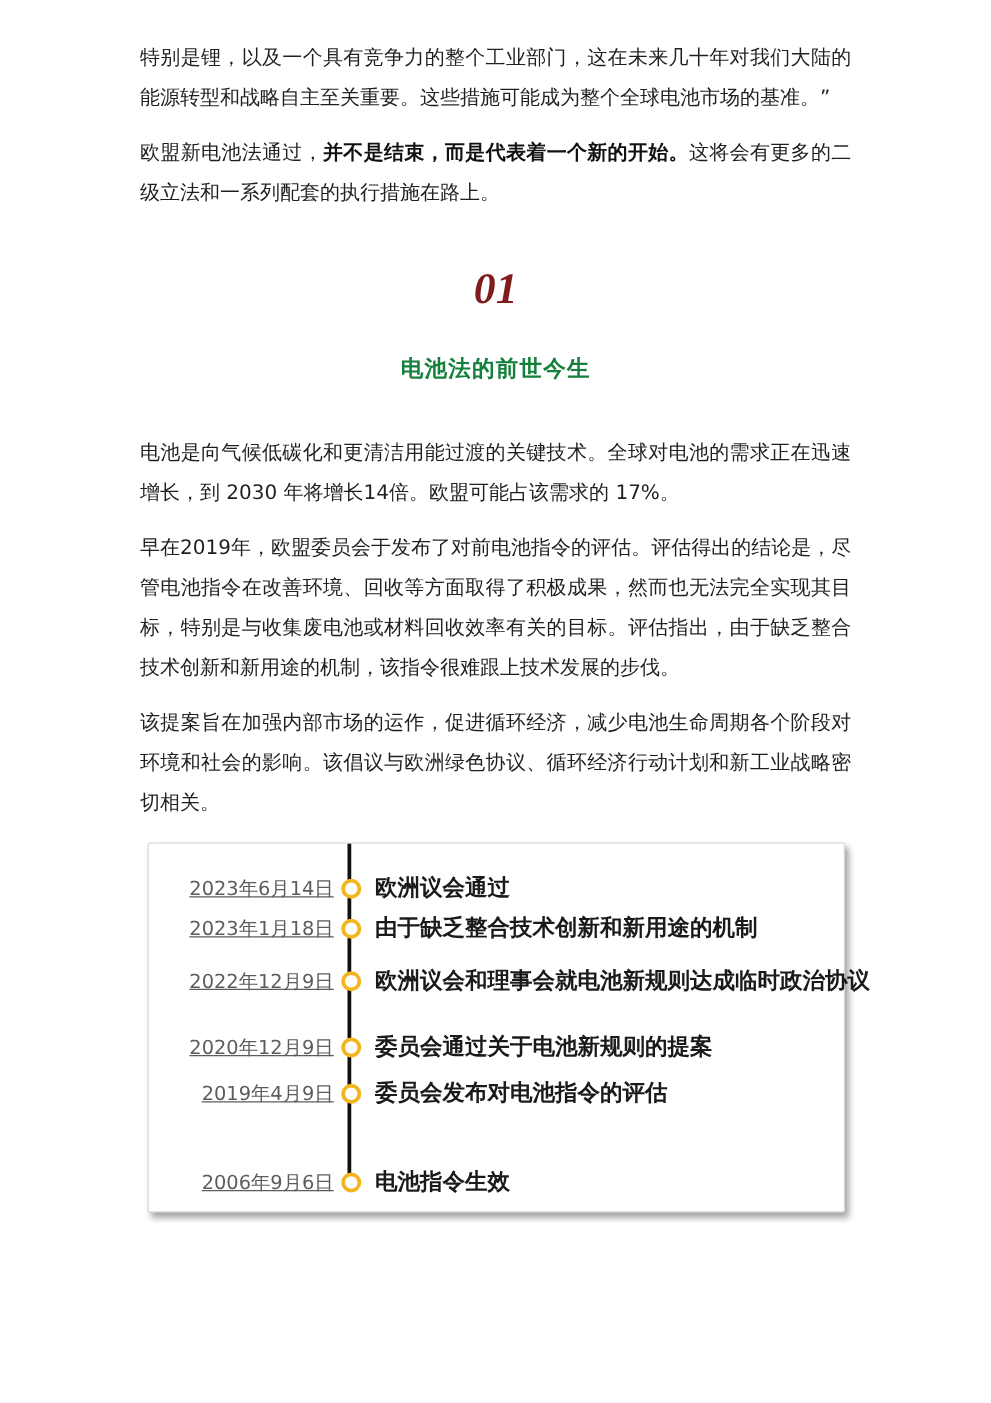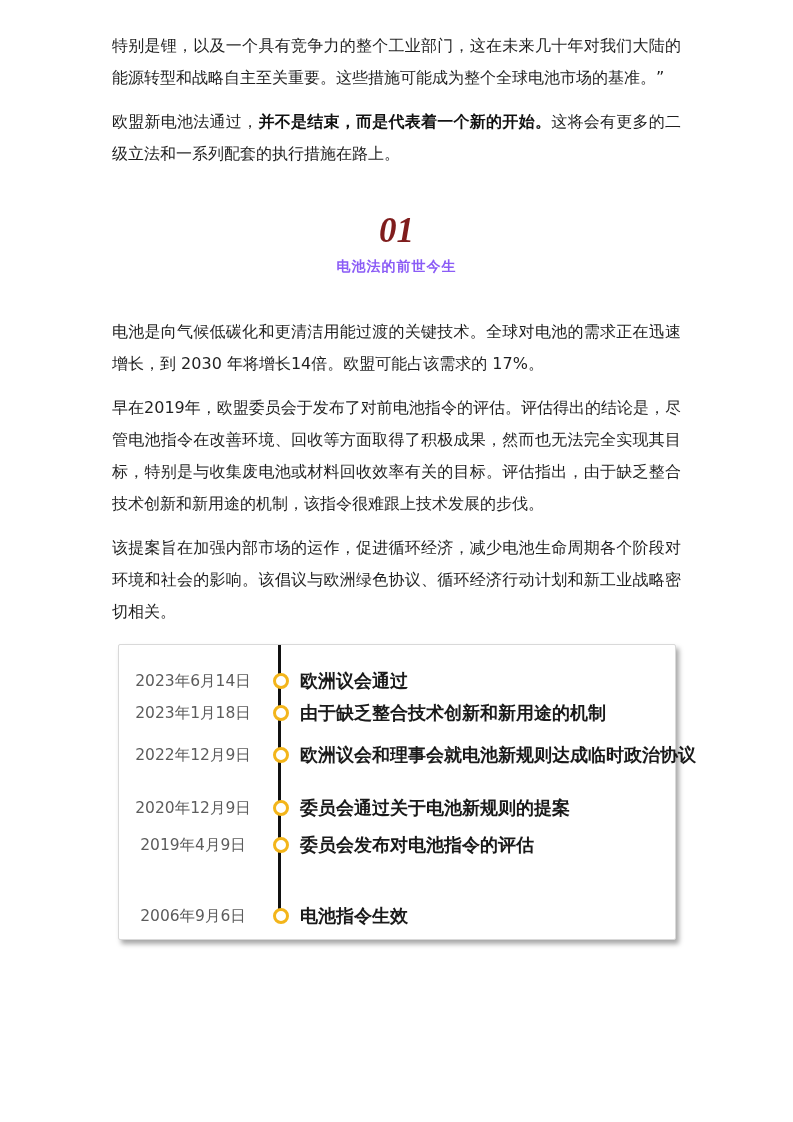--- a/index.html
+++ b/index.html
@@ -35,25 +35,26 @@
   }
   .section-number {
     font-family: Liberation Serif, serif;
     font-style: italic;
     font-weight: bold;
     font-size: 35px;
     line-height: 42px;
     color: #7f1d1d;
   }
   .section-title {
-    font-size: 14px;
+    font-size: 18px;
     line-height: 28px;
     font-weight: bold;
-    color: #8b5cf6;
+    color: #15803d;
     letter-spacing: 1px;
+    margin-top: 30px;
   }
   .timeline-card {
     position: relative;
     box-sizing: border-box;
     width: 558px;
     height: 296px;
     margin: 16px 0 0 6px;
     background: #ffffff;
     border: 1px solid #d9d9d9;
     border-radius: 2px;
@@ -71,25 +72,26 @@
     position: absolute;
     left: 0;
     width: 100%;
     height: 22px;
   }
   .tl-date {
     position: absolute;
     left: 0;
     top: 0;
     width: 148px;
-    text-align: center;
+    text-align: right;
     font-size: 15.5px;
     line-height: 22px;
     color: #5c5c5c;
     white-space: nowrap;
+    text-decoration: underline;
   }
   .tl-marker {
     position: absolute;
     left: 154px;
     top: 3px;
     width: 10px;
     height: 10px;
     background: #ffffff;
     border: 3px solid #f3b51b;
     border-radius: 50%;

